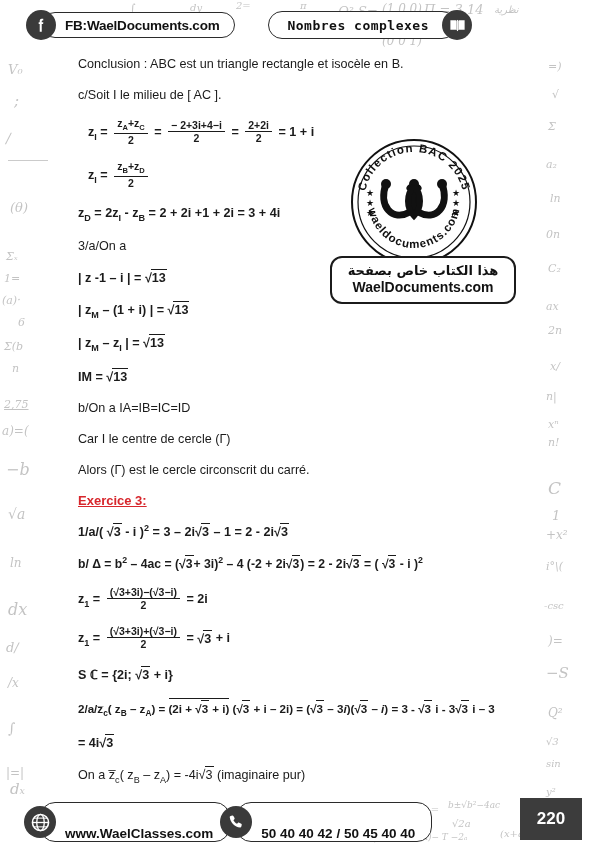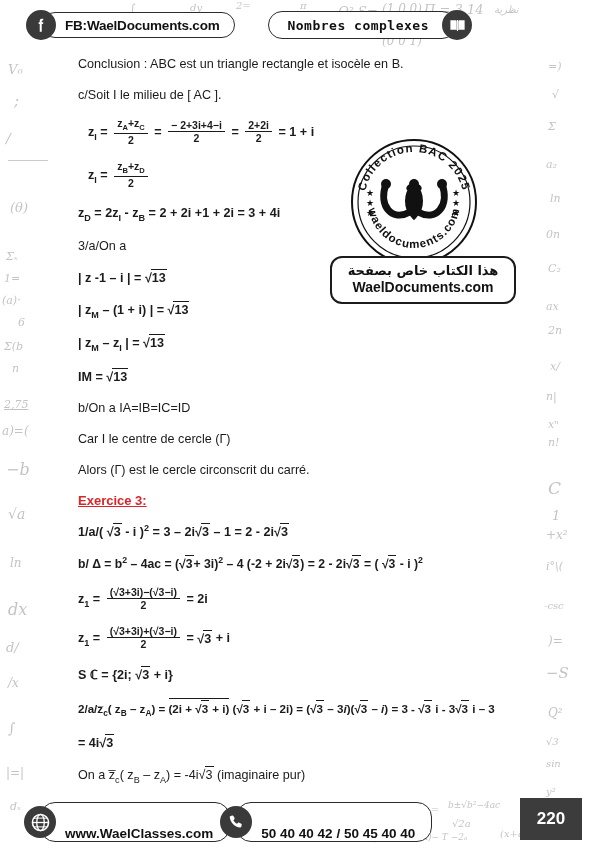--- a/index.html
+++ b/index.html
@@ -176,21 +176,21 @@
   <div class="scribble" style="left:4px;  top:398px; font-size:11px;text-decoration:underline;">2,75</div>
   <div class="scribble" style="left:2px;  top:424px; font-size:12px;">a)=(</div>
   <div class="scribble" style="left:6px;  top:460px; font-size:16px;">−b</div>
   <div class="scribble" style="left:8px;  top:506px; font-size:14px;">√a</div>
   <div class="scribble" style="left:10px; top:556px; font-size:12px;">ln</div>
   <div class="scribble" style="left:8px;  top:600px; font-size:16px;">dx</div>
   <div class="scribble" style="left:6px;  top:640px; font-size:13px;">d∕</div>
   <div class="scribble" style="left:8px;  top:676px; font-size:12px;">/x</div>
   <div class="scribble" style="left:8px;  top:720px; font-size:14px;">∫</div>
   <div class="scribble" style="left:6px;  top:766px; font-size:12px;">|=|</div>
-  <div class="scribble" style="left:10px; top:800px; font-size:11px;">dₓ</div>
+  <div class="scribble" style="left:10px; top:780px; font-size:15px;">dₓ</div>
 
   <div class="scribble" style="left:548px; top:60px;  font-size:11px;">=)</div>
   <div class="scribble" style="left:552px; top:88px;  font-size:11px;">√</div>
   <div class="scribble" style="left:548px; top:120px; font-size:11px;">Σ</div>
   <div class="scribble" style="left:546px; top:158px; font-size:11px;">a₂</div>
   <div class="scribble" style="left:550px; top:192px; font-size:11px;">ln</div>
   <div class="scribble" style="left:546px; top:228px; font-size:11px;">0n</div>
   <div class="scribble" style="left:548px; top:262px; font-size:11px;">C₂</div>
   <div class="scribble" style="left:546px; top:300px; font-size:11px;">ax</div>
   <div class="scribble" style="left:548px; top:324px; font-size:11px;">2n</div>

